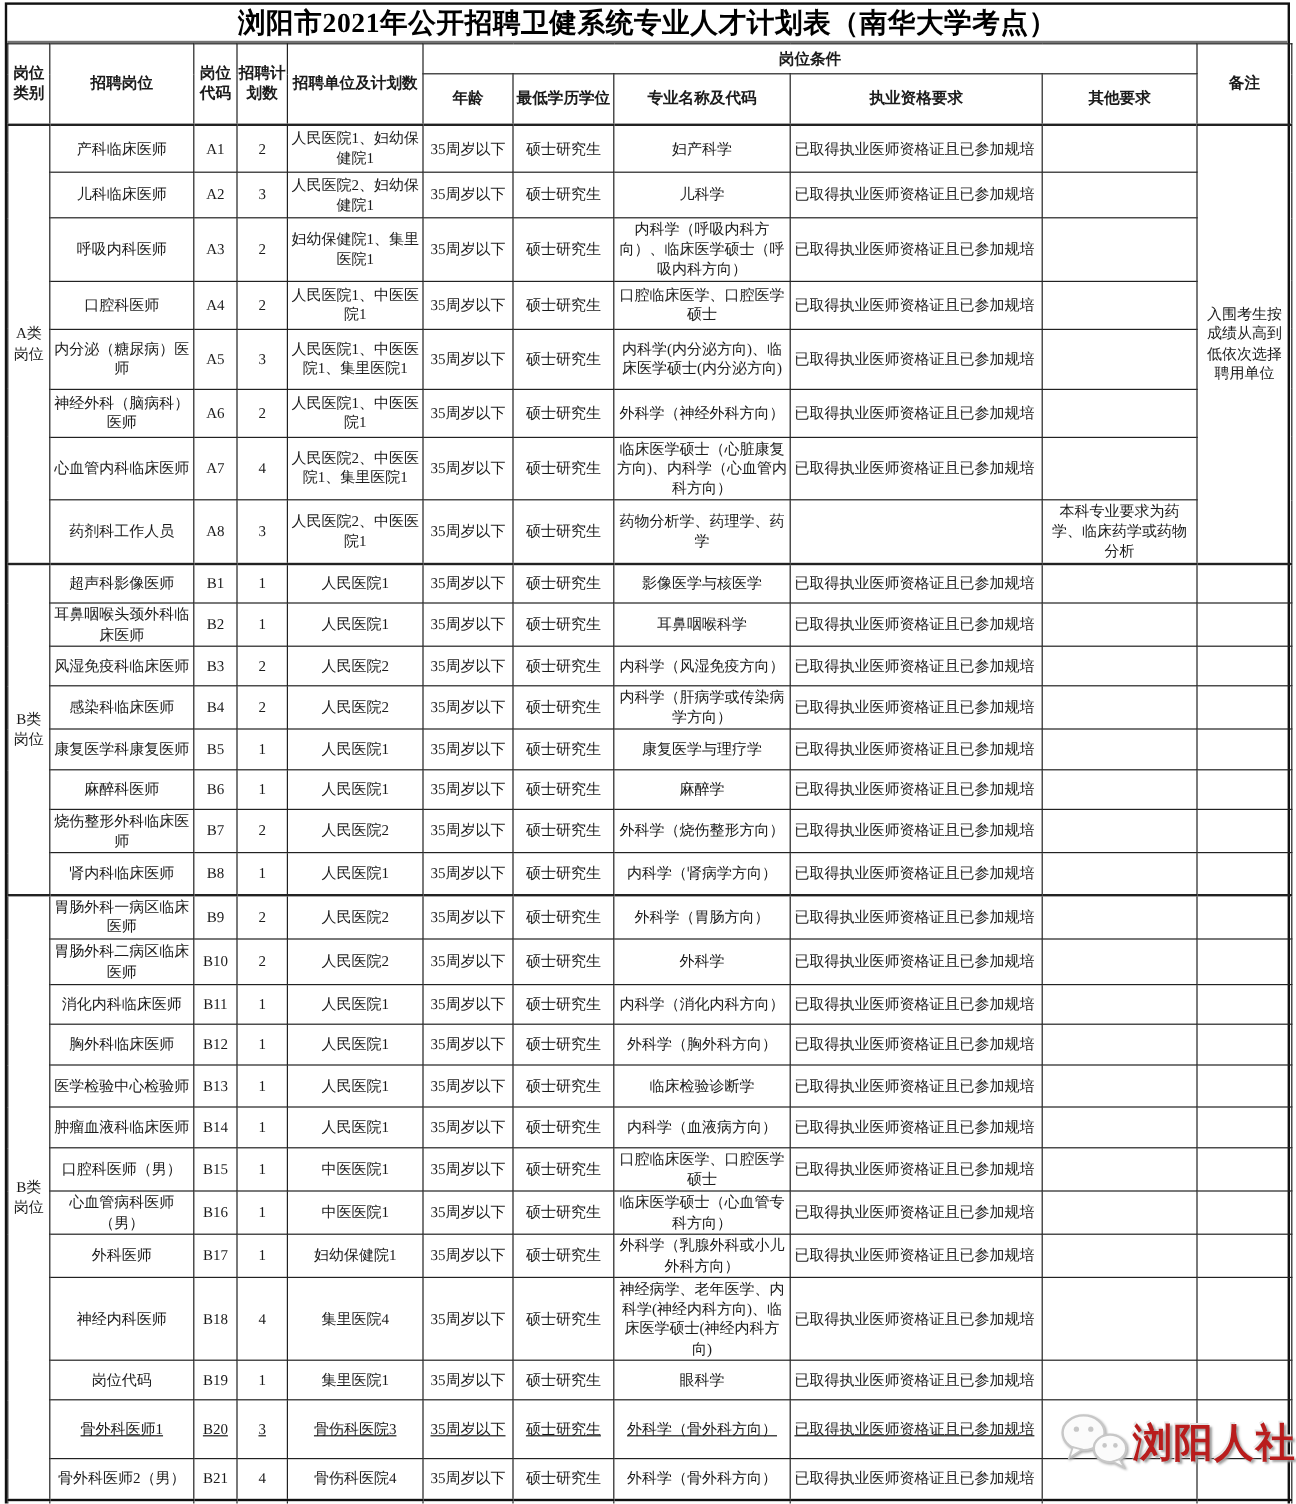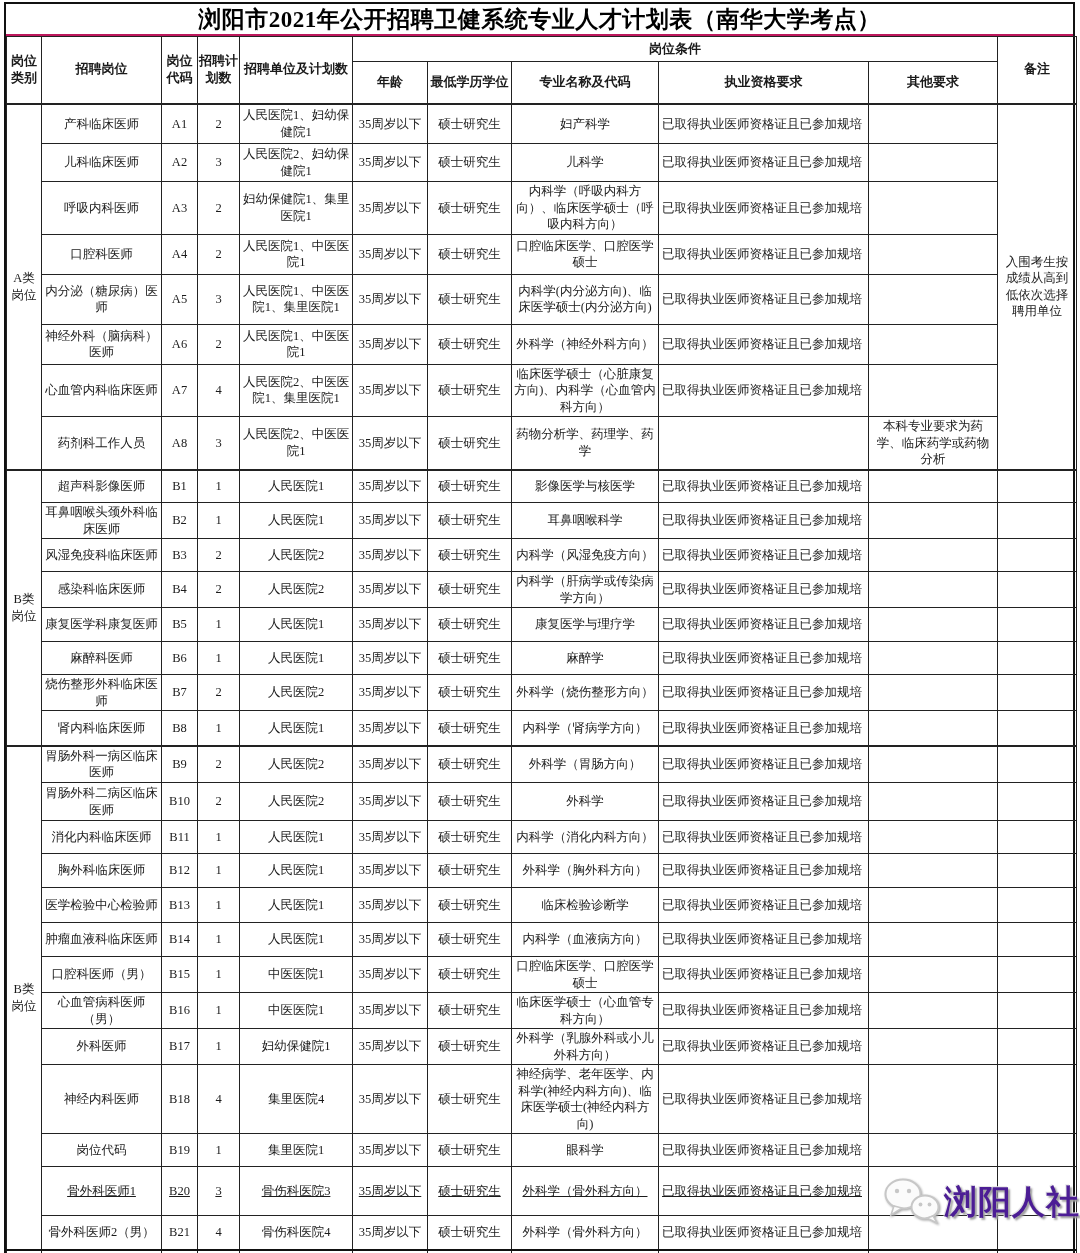--- a/index.html
+++ b/index.html
@@ -8,42 +8,42 @@
     width:1080px; height:1253px; background:#fff; position:relative;
     font-family:"Liberation Serif","DejaVu Serif",serif; color:#1b1b1b;
   }
   .page {
     position:absolute; left:4px; top:2px; width:1071px;
     border:2px solid #111; background:#fff;
   }
   .title {
     height:32px; line-height:32px; text-align:center;
     font-size:23px; font-weight:bold; color:#000;
-    border-bottom:2px solid #be185d; letter-spacing:0.5px; white-space:nowrap; overflow:hidden;
+    border-bottom:2px solid #737373; letter-spacing:0.5px; white-space:nowrap; overflow:hidden;
   }
   table { border-collapse:collapse; table-layout:fixed; width:100%; }
   th,td {
     border:1px solid #222; padding:1px 2px; text-align:center;
     vertical-align:middle; word-break:break-all; overflow:hidden;
   }
   th { font-size:13px; font-weight:bold; padding:2px 1px; line-height:1.3; }
   td { font-size:12.5px; line-height:1.32; }
   thead tr.h1 { height:25px; }
   thead tr.h2 { height:42px; }
   thead tr.h2 th, thead th[rowspan] { border-bottom-width:2px; }
   td.left { text-align:left; padding-left:3px; }
   tr.sec-start td { border-top-width:2px; }
   tr.total-row td { border-top:2px solid #111; border-bottom:2px solid #111; height:28px; font-size:12.5px; }
   .watermark {
     position:absolute; left:882px; top:1176px; display:flex; align-items:center;
     gap:2px; pointer-events:none; z-index:3;
   }
   .watermark-text {
     font-family:"Liberation Sans","DejaVu Sans",sans-serif;
-    font-size:33px; font-weight:bold; color:#4c1d95; letter-spacing:1px;
+    font-size:33px; font-weight:bold; color:#b91c1c; letter-spacing:1px;
     text-shadow:2px 2px 2px #9d9d9d, -1px -1px 0 #e6e6e6;
     white-space:nowrap;
   }
   .watermark svg { filter: drop-shadow(1.5px 1.5px 1px #a8a8a8); }
 </style>
 </head>
 <body>
 
 <div class="page">
   <div class="title">浏阳市2021年公开招聘卫健系统专业人才计划表（南华大学考点）</div>

